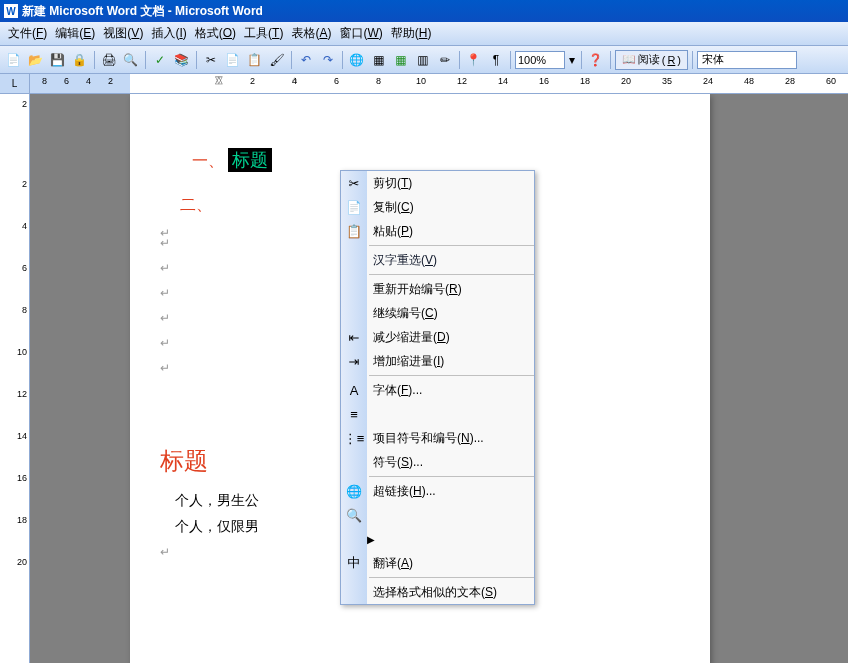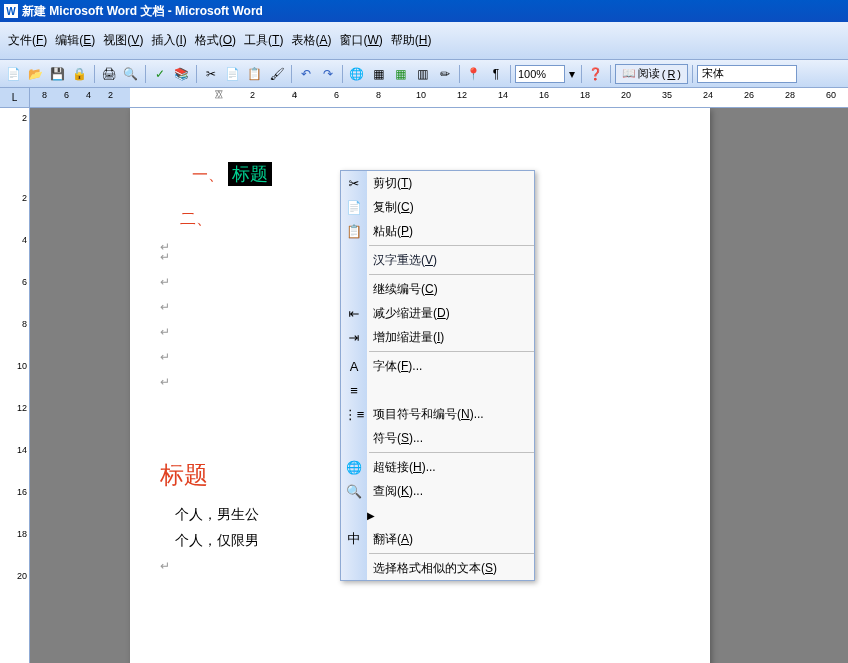--- a/index.html
+++ b/index.html
@@ -1,21 +1,21 @@
 <!DOCTYPE html>
 <html><head>
   <meta charset="utf-8">
   <style>
     * { margin: 0; padding: 0; box-sizing: border-box; font-family: "SimSun", "宋体", sans-serif; }
     body { width: 848px; height: 663px; background: #fff; overflow: hidden; position: relative; }
     
     .title-bar { background: linear-gradient(to bottom, #0058c8, #0a4ec0); height: 22px; display: flex; align-items: center; padding: 0 4px; color: #fff; font-size: 12px; font-weight: bold; }
     .title-bar-icon { width: 14px; height: 14px; background: #fff; margin-right: 4px; display: flex; align-items: center; justify-content: center; font-size: 10px; color: #0058c8; }
     
-    .menu-bar { background: linear-gradient(to bottom, #e8f0fc, #c4d9f5); height: 38px; display: flex; align-items: center; padding: 0 4px; font-size: 12px; border-bottom: 1px solid #8faad4; }
+    .menu-bar { background: linear-gradient(to bottom, #e8f0fc, #c4d9f5); height: 24px; display: flex; align-items: center; padding: 0 4px; font-size: 12px; border-bottom: 1px solid #8faad4; }
     .menu-item { padding: 2px 4px; cursor: pointer; white-space: nowrap; }
     .menu-accel { text-decoration: underline; }
     
     .toolbar { background: linear-gradient(to bottom, #e8f0fc, #c4d9f5); height: 28px; display: flex; align-items: center; padding: 0 4px; gap: 2px; border-bottom: 1px solid #8faad4; }
     .tb-btn { width: 20px; height: 20px; display: flex; align-items: center; justify-content: center; cursor: pointer; font-size: 12px; border-radius: 2px; }
     .tb-sep { width: 1px; height: 18px; background: #8faad4; margin: 0 2px; }
     .zoom-box { width: 50px; height: 18px; background: #fff; border: 1px solid #7799cc; font-size: 11px; padding: 0 2px; display: flex; align-items: center; }
     .font-box { width: 100px; height: 18px; background: #fff; border: 1px solid #7799cc; font-size: 11px; padding: 0 4px; display: flex; align-items: center; }
     .read-btn { border: 1px solid #7799cc; background: #e4ecfa; height: 20px; padding: 0 6px; font-size: 11px; display: flex; align-items: center; gap: 2px; }
     
@@ -129,21 +129,21 @@
     <span class="ruler-marker" style="left:304px">6</span>
     <span class="ruler-marker" style="left:346px">8</span>
     <span class="ruler-marker" style="left:386px">10</span>
     <span class="ruler-marker" style="left:427px">12</span>
     <span class="ruler-marker" style="left:468px">14</span>
     <span class="ruler-marker" style="left:509px">16</span>
     <span class="ruler-marker" style="left:550px">18</span>
     <span class="ruler-marker" style="left:591px">20</span>
     <span class="ruler-marker" style="left:632px">35</span>
     <span class="ruler-marker" style="left:673px">24</span>
-    <span class="ruler-marker" style="left:714px">26</span>
+    <span class="ruler-marker" style="left:714px">48</span>
     <span class="ruler-marker" style="left:755px">28</span>
     <span class="ruler-marker" style="left:796px">60</span>
   </div>
 </div>
 
 <div class="workspace">
   <div class="ruler-v">
     <span class="ruler-v-mark" style="top:5px">2</span>
     <span class="ruler-v-mark" style="top:85px">2</span>
     <span class="ruler-v-mark" style="top:127px">4</span>
@@ -202,20 +202,24 @@
         <span class="ctx-label">粘贴(<span class="ctx-accel">P</span>)</span>
       </div>
       <div class="ctx-sep"></div>
       <div class="ctx-item disabled">
         <span class="ctx-icon"></span>
         <span class="ctx-label">汉字重选(<span class="ctx-accel">V</span>)</span>
       </div>
       <div class="ctx-sep"></div>
       <div class="ctx-item">
         <span class="ctx-icon"></span>
+        <span class="ctx-label">重新开始编号(<span class="ctx-accel">R</span>)</span>
+      </div>
+      <div class="ctx-item">
+        <span class="ctx-icon"></span>
         <span class="ctx-label">继续编号(<span class="ctx-accel">C</span>)</span>
       </div>
       <div class="ctx-item">
         <span class="ctx-icon">⇤</span>
         <span class="ctx-label">减少缩进量(<span class="ctx-accel">D</span>)</span>
       </div>
       <div class="ctx-item">
         <span class="ctx-icon">⇥</span>
         <span class="ctx-label">增加缩进量(<span class="ctx-accel">I</span>)</span>
       </div>
@@ -235,21 +239,20 @@
         <span class="ctx-icon"></span>
         <span class="ctx-label">符号(<span class="ctx-accel">S</span>)...</span>
       </div>
       <div class="ctx-sep"></div>
       <div class="ctx-item">
         <span class="ctx-icon">🌐</span>
         <span class="ctx-label">超链接(<span class="ctx-accel">H</span>)...</span>
       </div>
       <div class="ctx-item">
         <span class="ctx-icon">🔍</span>
-        <span class="ctx-label">查阅(<span class="ctx-accel">K</span>)...</span>
       </div>
       <div class="ctx-item">
         <span class="ctx-icon"></span>
         <span class="ctx-arrow">▶</span>
       </div>
       <div class="ctx-item">
         <span class="ctx-icon">中</span>
         <span class="ctx-label">翻译(<span class="ctx-accel">A</span>)</span>
       </div>
       <div class="ctx-sep"></div>

